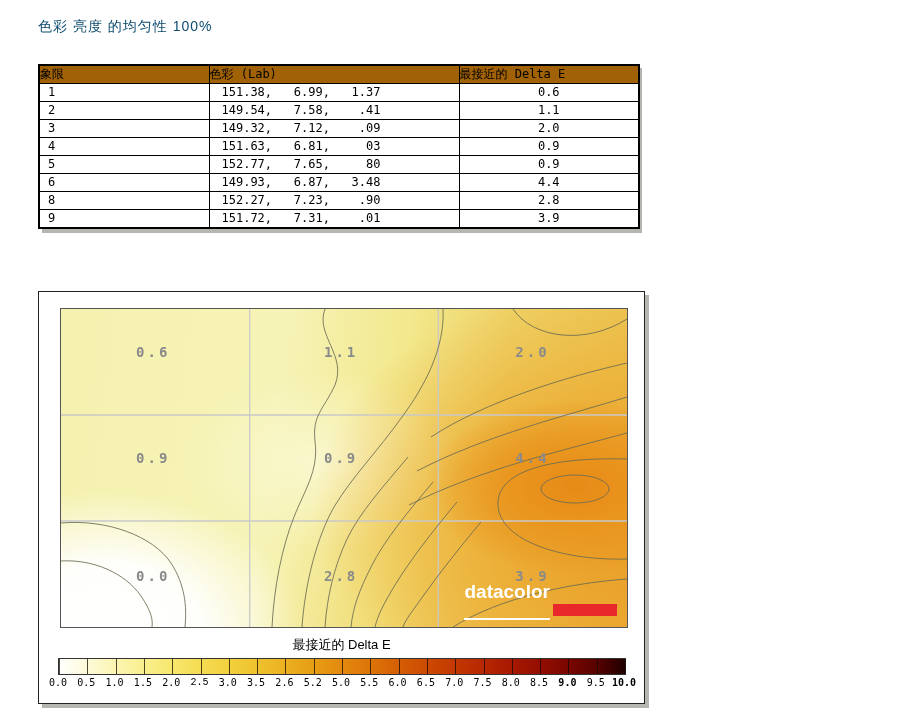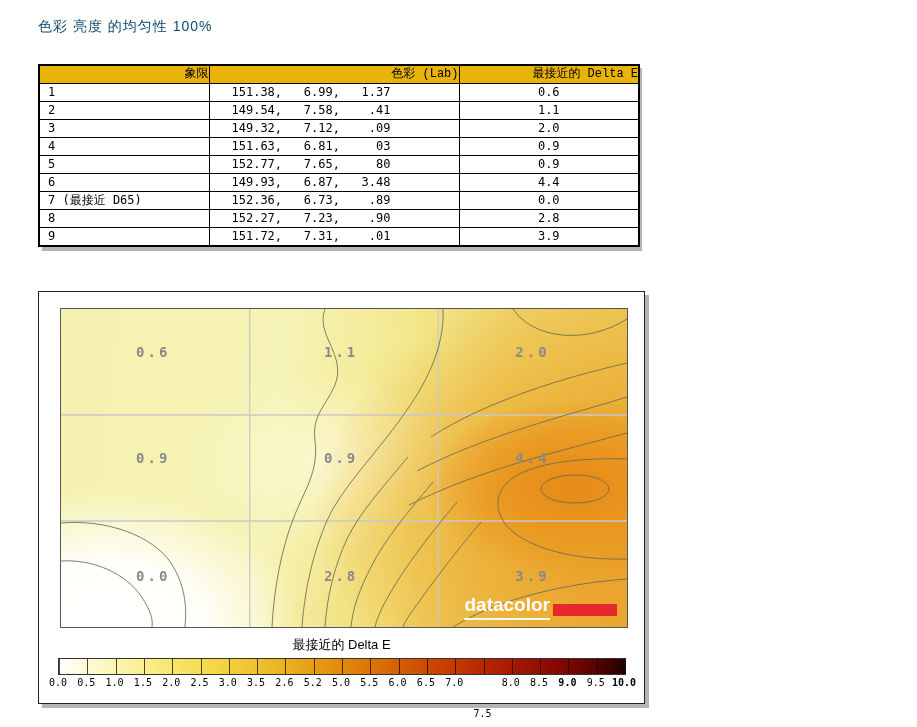--- a/index.html
+++ b/index.html
@@ -20,24 +20,24 @@
   .table-wrap table{
     border-collapse:collapse;width:600px;table-layout:fixed;
     border:2px solid #000;
     font-family:"DejaVu Sans Mono","Liberation Mono",monospace;
     font-size:12px;
   }
   .table-wrap th,.table-wrap td{
     border:1px solid #000;height:17px;padding:0;line-height:17px;
     overflow:hidden;white-space:pre;
   }
-  .table-wrap th{background:#eab308;font-weight:normal;text-align:right;font-family:Liberation Mono, monospace;}
+  .table-wrap th{background:#a16207;font-weight:normal;text-align:left;}
   col.c1{width:170px;} col.c2{width:250px;} col.c3{width:180px;}
   td.c1{text-align:left;padding-left:8px;}
-  td.c2{text-align:left;padding-left:22px;}
+  td.c2{text-align:left;padding-left:12px;}
   td.c3{text-align:center;}
 
   
   .panel{
     position:absolute;left:38px;top:291px;width:605px;height:411px;
     background:#fff;border:1px solid #222;
     box-shadow:4px 4px 0 0 #b5b5b2;
   }
   .map{
     position:absolute;left:21px;top:16px;width:566px;height:318px;
@@ -56,21 +56,21 @@
   .map-labels span{
     position:absolute;transform:translate(-50%,-50%);
     font-family:"DejaVu Sans Mono","Liberation Mono",monospace;
     font-weight:bold;font-size:14px;letter-spacing:3px;color:#8a8a8a;
   }
   .logo{
     position:absolute;right:10px;bottom:7px;display:flex;align-items:flex-end;
   }
   .logo-text{
     font-family:"Liberation Sans",sans-serif;font-weight:bold;font-size:19px;
-    color:#fff;line-height:1;padding-bottom:4px;border-bottom:2px solid #fff;
+    color:#fff;line-height:1;padding-bottom:17px;border-bottom:2px solid #fff;
   }
   .logo-bar{display:inline-block;width:64px;height:12px;margin:0 0 4px 3px;}
 
   .caption{
     position:absolute;left:0;top:344px;width:100%;text-align:center;
     font-size:13px;color:#000;
     font-family:"Liberation Sans","DejaVu Sans Mono",sans-serif;
   }
   .colorbar{
     position:absolute;left:19px;top:366px;width:566px;height:15px;
@@ -130,25 +130,20 @@
         </tr>
         <tr>
           <td class="c1">5</td>
           <td class="c2">152.77,   7.65,     80</td>
           <td class="c3">0.9</td>
         </tr>
         <tr>
           <td class="c1">6</td>
           <td class="c2">149.93,   6.87,   3.48</td>
           <td class="c3">4.4</td>
-        </tr>
-        <tr>
-          <td class="c1">7 (最接近 D65)</td>
-          <td class="c2">152.36,   6.73,    .89</td>
-          <td class="c3">0.0</td>
         </tr>
         <tr>
           <td class="c1">8</td>
           <td class="c2">152.27,   7.23,    .90</td>
           <td class="c3">2.8</td>
         </tr>
         <tr>
           <td class="c1">9</td>
           <td class="c2">151.72,   7.31,    .01</td>
           <td class="c3">3.9</td>
@@ -223,30 +218,30 @@
       <div class="tick" style="left: 90%;"></div>
       <div class="tick" style="left: 95%;"></div>
       <div class="tick" style="left: 100%;"></div>
     </div>
   <div class="tick-labels">
       <span class="tlabel" style="left: 0%;">0.0</span>
       <span class="tlabel" style="left: 5%;">0.5</span>
       <span class="tlabel" style="left: 10%;">1.0</span>
       <span class="tlabel" style="left: 15%;">1.5</span>
       <span class="tlabel" style="left: 20%;">2.0</span>
-      <span class="tlabel" style="left: 25%;">2.5</span>
+      <span class="tlabel" style="left: 25%; font-family: Liberation Mono, monospace;">2.5</span>
       <span class="tlabel" style="left: 30%;">3.0</span>
       <span class="tlabel" style="left: 35%;">3.5</span>
       <span class="tlabel" style="left: 40%;">2.6</span>
       <span class="tlabel" style="left: 45%;">5.2</span>
       <span class="tlabel" style="left: 50%;">5.0</span>
       <span class="tlabel" style="left: 55%;">5.5</span>
       <span class="tlabel" style="left: 60%; text-align: center;">6.0</span>
       <span class="tlabel" style="left: 65%;">6.5</span>
       <span class="tlabel" style="left: 70%;">7.0</span>
-      <span class="tlabel" style="left: 75%; margin-top: 31px;">7.5</span>
+      <span class="tlabel" style="left: 75%;">7.5</span>
       <span class="tlabel" style="left: 80%;">8.0</span>
       <span class="tlabel" style="left: 85%;">8.5</span>
       <span class="tlabel" style="left: 90%; font-weight: bold;">9.0</span>
       <span class="tlabel" style="left: 95%;">9.5</span>
       <span class="tlabel" style="left: 100%; font-weight: bold;">10.0</span>
     </div>
 </div>
 
 </body></html>

